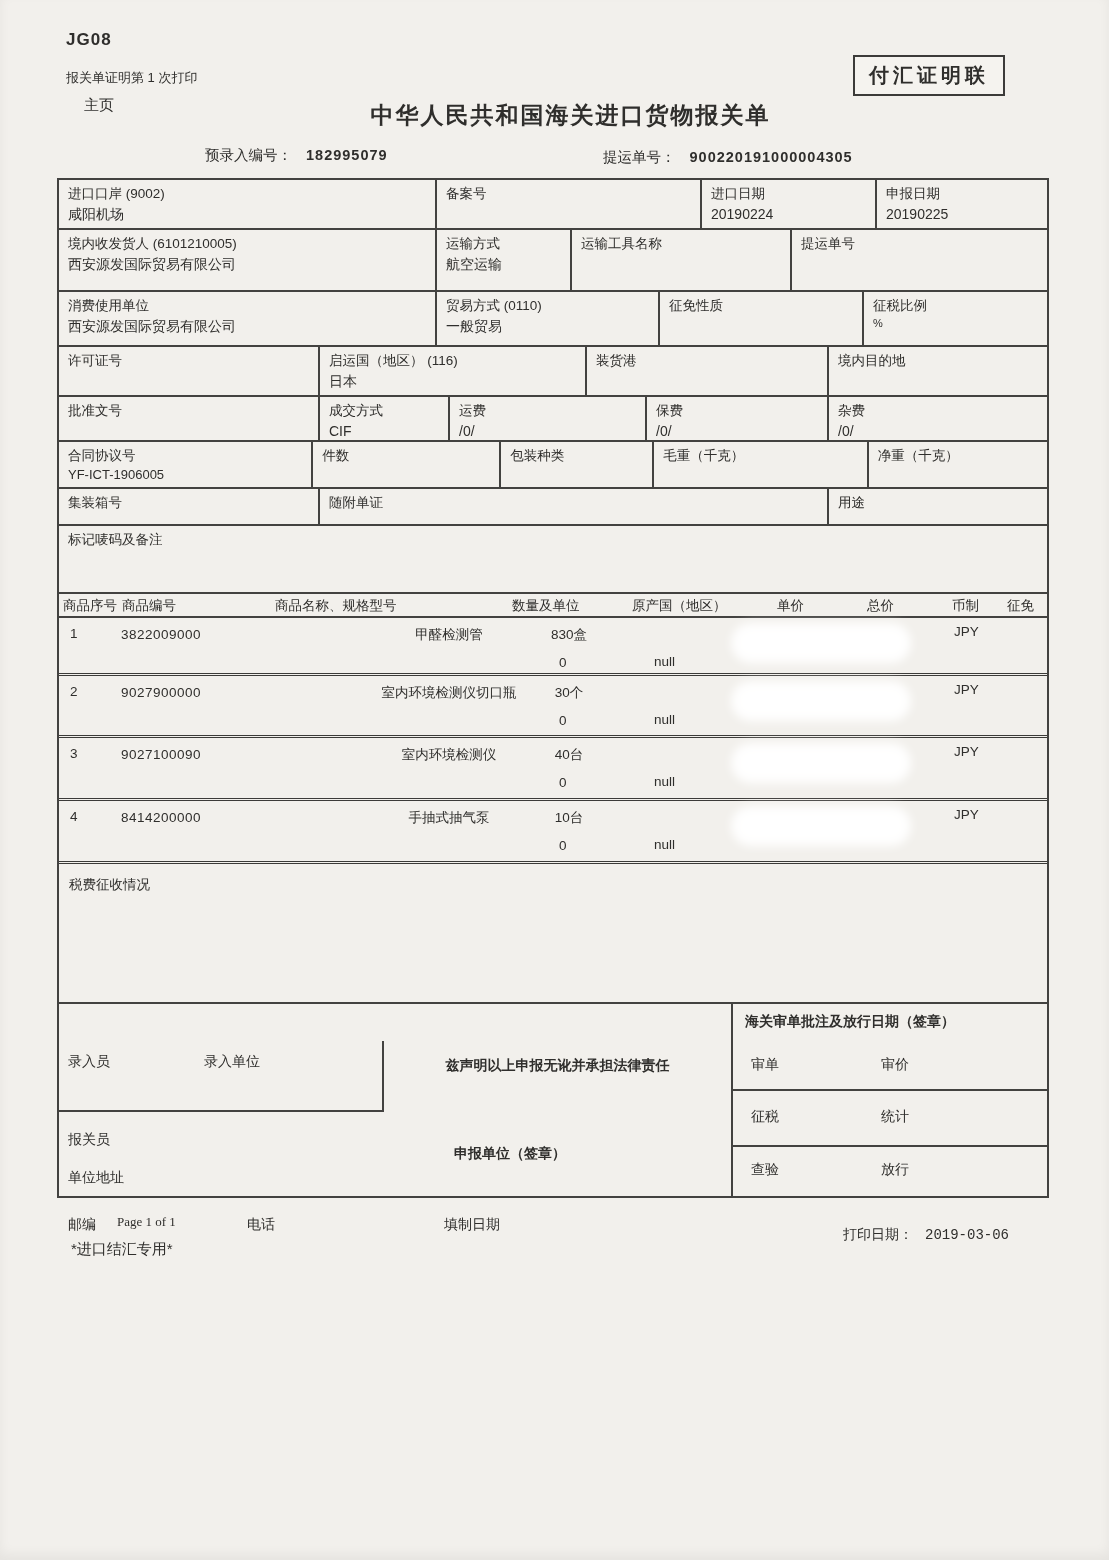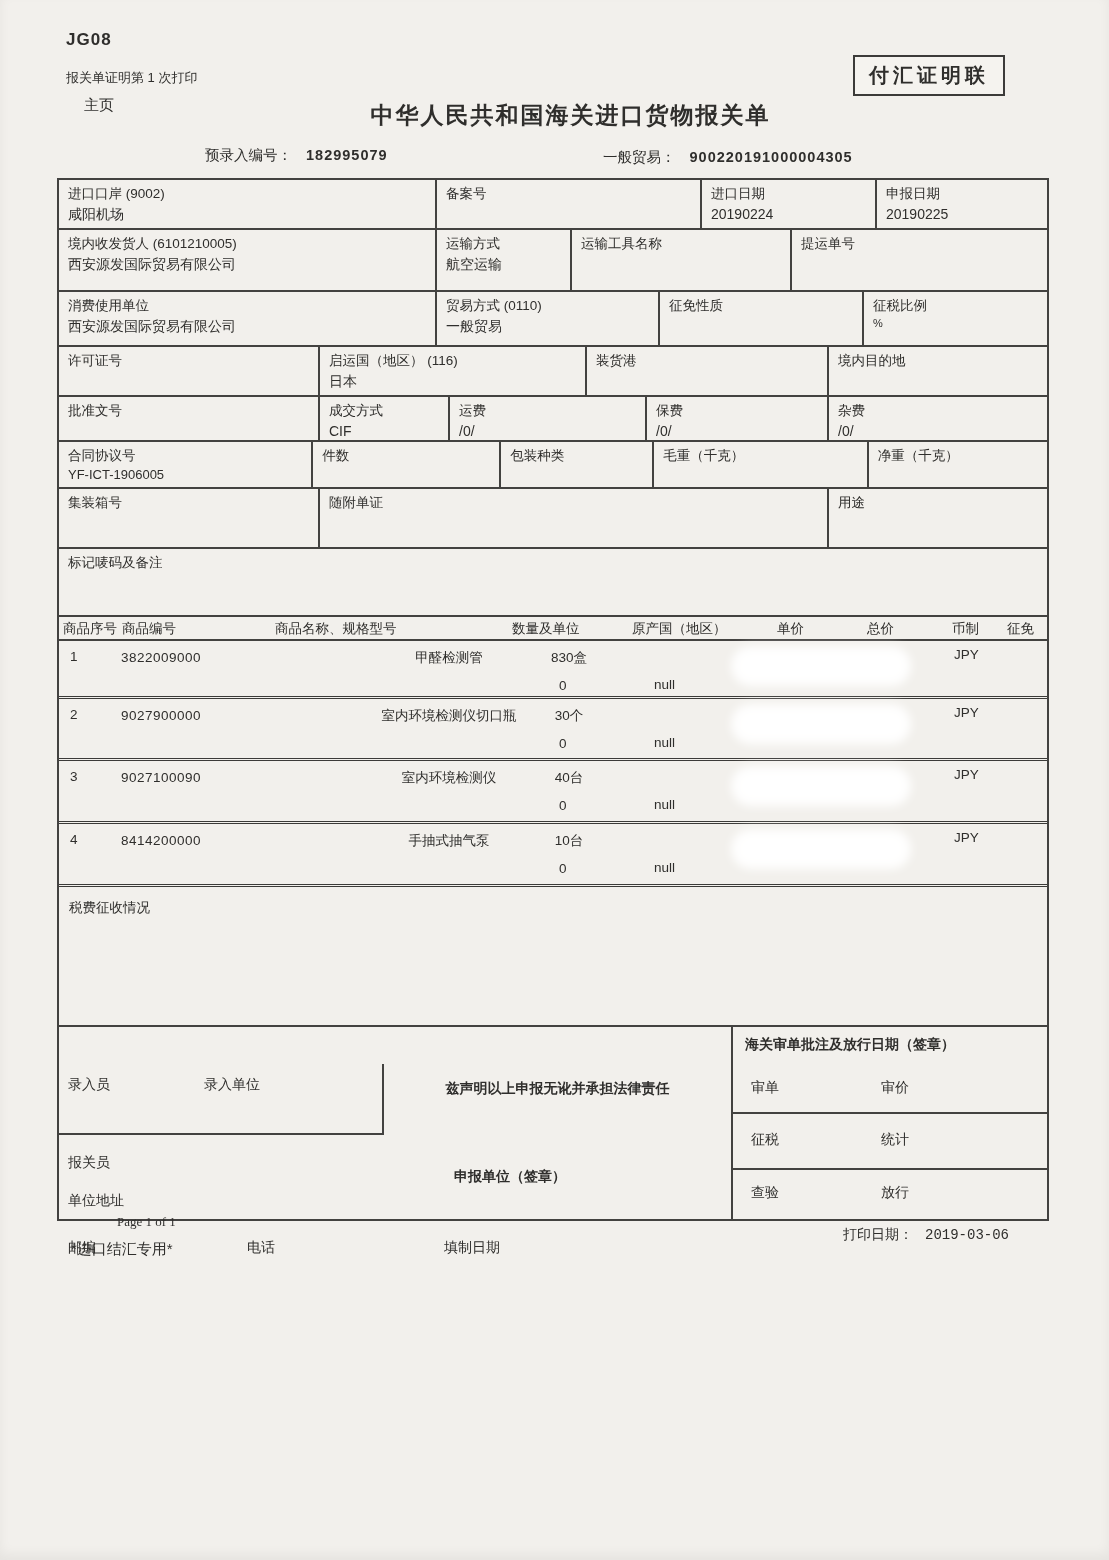--- a/index.html
+++ b/index.html
@@ -83,21 +83,21 @@
   <div class="abs form-code">JG08</div>
   <div class="abs print-note">报关单证明第  1  次打印</div>
   <div class="abs home">主页</div>
   <div class="abs title">中华人民共和国海关进口货物报关单</div>
   <div class="abs stamp">付汇证明联</div>
 
   <div class="abs pre-entry">
     <span>预录入编号：</span><span class="num">182995079</span>
   </div>
   <div class="abs customs-no">
-    <span>一般贸易：</span><span class="num">900220191000004305</span>
+    <span>提运单号：</span><span class="num">900220191000004305</span>
   </div>
 
   <div class="abs tbl">
 
     <div class="row" style="height:50px">
       <div class="cell" style="width:378px">
         <div class="lbl">进口口岸  (9002)</div>
         <div class="val">咸阳机场</div>
       </div>
       <div class="cell" style="width:265px">
@@ -198,21 +198,21 @@
         <div class="lbl">包装种类</div>
       </div>
       <div class="cell" style="width:220px">
         <div class="lbl">毛重（千克）</div>
       </div>
       <div class="cell" style="width:183px">
         <div class="lbl">净重（千克）</div>
       </div>
     </div>
 
-    <div class="row" style="height:60px">
+    <div class="row" style="height:37px">
       <div class="cell" style="width:261px">
         <div class="lbl">集装箱号</div>
       </div>
       <div class="cell" style="width:509px">
         <div class="lbl">随附单证</div>
       </div>
       <div class="cell" style="width:218px">
         <div class="lbl">用途</div>
       </div>
     </div>

